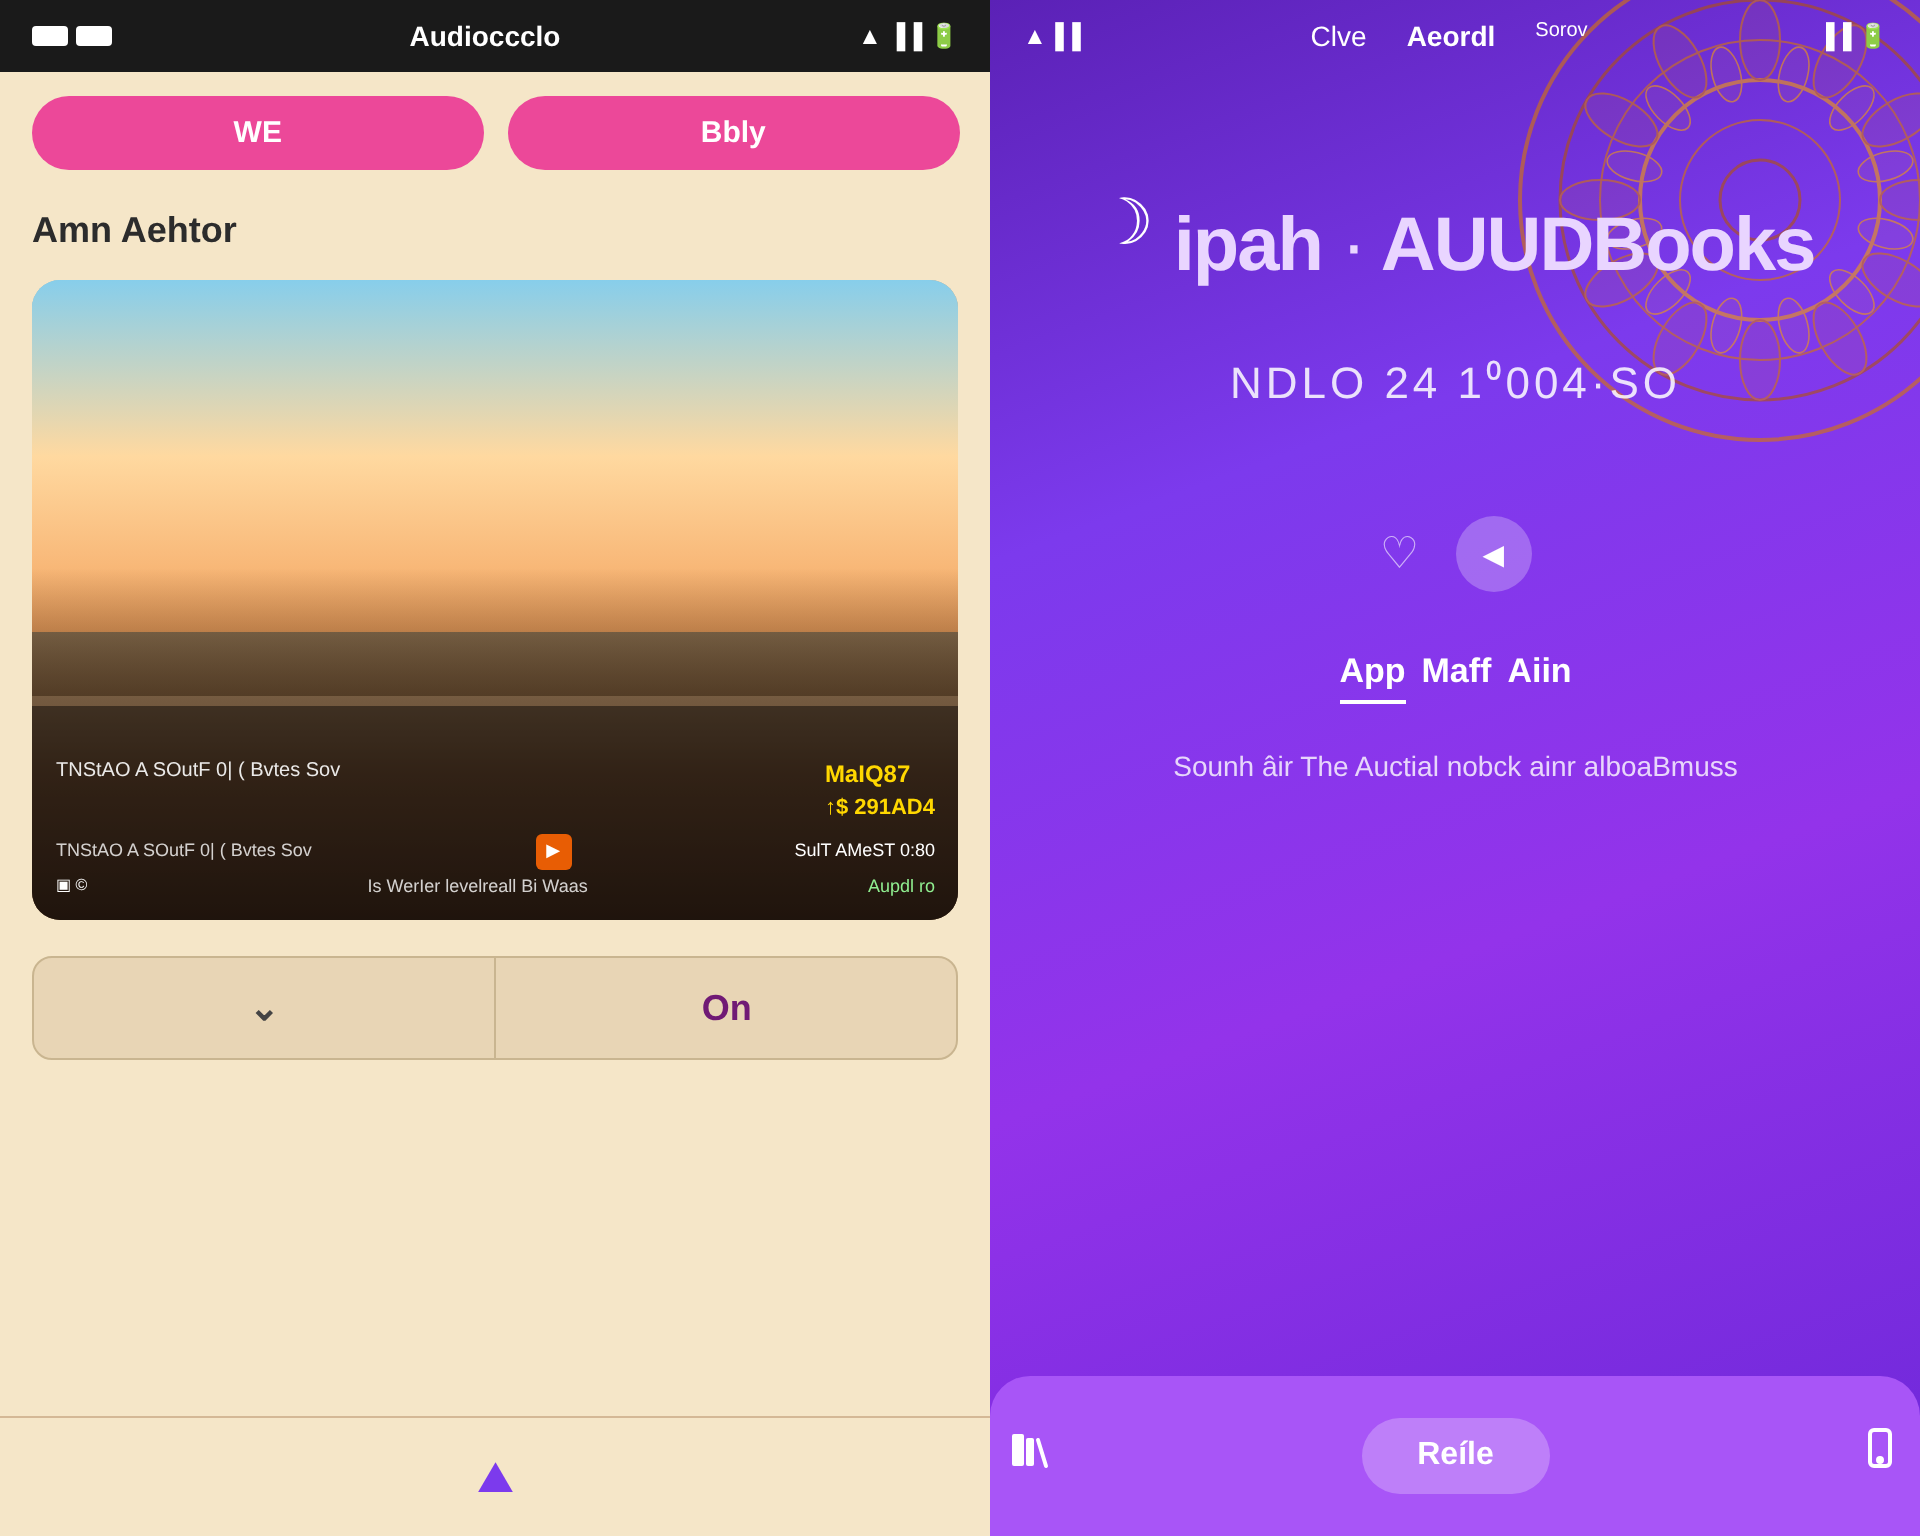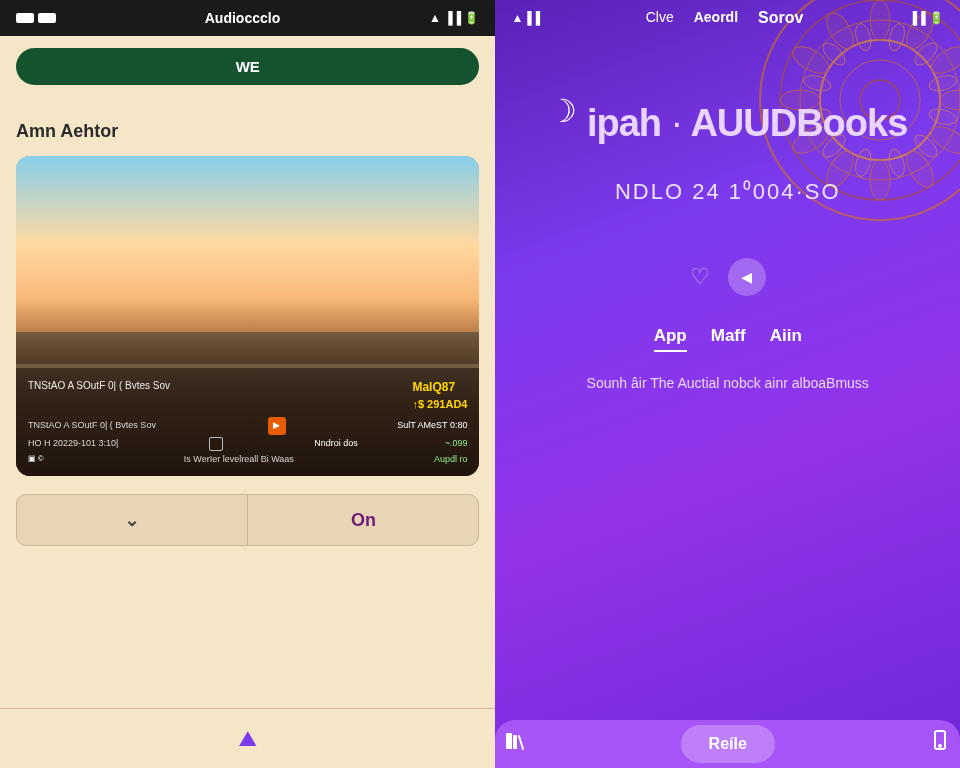--- a/index.html
+++ b/index.html
@@ -37,33 +37,32 @@
       gap: 12px;
       padding: 12px 16px;
       background: #f5e6c8;
     }
 
     .nav-btn {
       flex: 1;
       padding: 10px 0;
       border-radius: 20px;
       border: none;
-      background: #14532d;
+      background: #ec4899;
       color: white;
       font-size: 15px;
       font-weight: 600;
       cursor: pointer;
     }
 
     .section-title {
       padding: 8px 16px 6px;
       font-size: 18px;
       font-weight: 700;
       color: #2c2c2c;
-      margin-top: 16px;
     }
 
     .book-card {
       margin: 8px 16px;
       border-radius: 14px;
       overflow: hidden;
       background: #d4b896;
       position: relative;
       height: 320px;
     }
@@ -74,21 +73,21 @@
       background: linear-gradient(170deg, #87ceeb 0%, #f4a460 40%, #8b7355 70%, #4a3728 100%);
       position: relative;
     }
 
     .book-image-overlay {
       position: absolute;
       bottom: 0;
       left: 0;
       right: 0;
       background: rgba(0,0,0,0.45);
-      padding: 10px 12px 8px;
+      padding: 25px 12px 8px;
       color: white;
       font-size: 10px;
       line-height: 1.5;
     }
 
     .book-meta-top {
       display: flex;
       justify-content: space-between;
       align-items: flex-start;
       margin-bottom: 4px;
@@ -262,21 +261,21 @@
       border-radius: 50%;
       display: flex;
       align-items: center;
       justify-content: center;
       color: white;
       font-size: 14px;
     }
 
     .right-tabs {
       display: flex;
-      gap: 24px;
+      gap: 8px;
       margin-bottom: 20px;
     }
 
     .right-tab {
       color: white;
       font-size: 17px;
       font-weight: 600;
       cursor: pointer;
       padding-bottom: 4px;
     }
@@ -292,21 +291,21 @@
       line-height: 1.6;
       margin-bottom: 16px;
       padding: 0 10px;
     }
 
     .right-bottom-bar {
       position: absolute;
       bottom: 0;
       left: 0;
       right: 0;
-      height: 48px;
+      height: 80px;
       background: #a855f7;
       border-radius: 20px 20px 0 0;
       display: flex;
       align-items: center;
       justify-content: space-between;
       padding: 0 8px;
       z-index: 20;
       margin-top: 32px;
     }
 
@@ -340,20 +339,21 @@
       <span style="width:18px;height:10px;background:white;border-radius:2px;display:inline-block;"></span>
     </span>
     <span style="color:white;font-size:14px;font-weight:600;">Audioccclo</span>
     <span style="color:white;font-size:12px;">
       ▲ ▐▐ 🔋
     </span>
   </div>
 
   <div class="top-nav">
     <button class="nav-btn">WE</button>
+    <button class="nav-btn">Bbly</button>
   </div>
 
   <div class="section-title">Amn Aehtor</div>
 
   <div class="book-card">
     <div class="book-image">
 
       <div style="position:absolute;top:0;left:0;right:0;height:55%;background:linear-gradient(180deg,#87ceeb,#ffd9a0,#f4a460);"></div>
       <div style="position:absolute;top:55%;left:0;right:0;bottom:0;background:linear-gradient(180deg,#8b7355,#5a3e28,#3a2518);"></div>
 
@@ -366,26 +366,20 @@
         </div>
         <div class="book-meta-right">
           <div style="font-size:12px;">MaIQ87</div>
           <div style="color:#ffd700;">↑$ 291AD4</div>
         </div>
       </div>
       <div class="book-info-row">
         <span style="opacity:0.8;font-size:9px;">TNStAO A SOutF 0|  ( Bvtes Sov</span>
         <span class="play-icon"></span>
         <span style="font-size:9px;">SulT AMeST 0:80</span>
-      </div>
-      <div class="book-info-row">
-        <span style="opacity:0.8;font-size:9px;">HO H 20229-101 3:10|</span>
-        <span class="check-box"></span>
-        <span style="font-size:9px;">Nndroi dos</span>
-        <span style="color:#90ee90;font-size:9px;">~.099</span>
       </div>
       <div class="book-info-row">
         <span style="font-size:8px;">▣ ©</span>
         <span style="font-size:9px;opacity:0.8;">Is WerIer levelreall Bi Waas</span>
         <span style="color:#90ee90;font-size:9px;">Aupdl ro</span>
       </div>
     </div>
   </div>
 
   <div class="bottom-controls">
@@ -442,21 +436,21 @@
         <ellipse cx="130" cy="65" rx="7" ry="14" transform="rotate(345 130 130)"></ellipse>
       </g>
     </svg>
   </div>
 
   <div class="status-bar-right">
     <span style="color:white;font-size:12px;">▲▐▐</span>
     <div style="display:flex;gap:20px;">
       <span style="color:white;font-size:14px;font-weight:500;text-align:right;">Clve</span>
       <span style="color:white;font-size:14px;font-weight:700;">Aeordl</span>
-      <span style="color:white;font-size:16px;font-weight:700;">Sorov</span>
+      <span style="color:white;font-size:10px;font-weight:400;">Sorov</span>
     </div>
     <span style="color:white;font-size:12px;">▐▐ 🔋</span>
   </div>
 
   <div class="right-content">
 
     <div class="app-logo-area">
       <span class="moon-icon">☽</span>
       <div class="app-name">
         <span>ipah</span>

